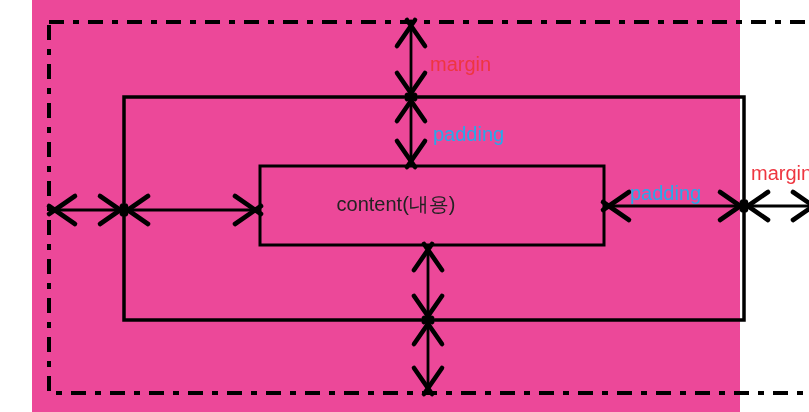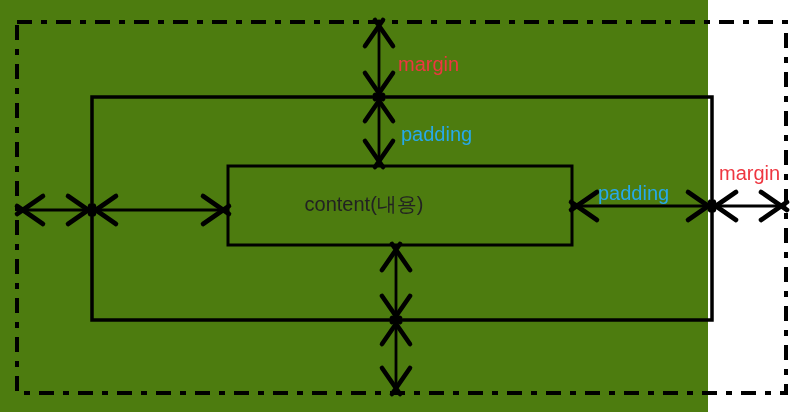--- a/index.html
+++ b/index.html
@@ -8,21 +8,22 @@
     background: #ffffff;
     width: 809px;
     height: 412px;
     overflow: hidden;
     font-family: "Liberation Sans", sans-serif;
   }
   .stage {
     position: relative;
     width: 708px;
     height: 412px;
-    background: #4d7c0f;
+    background: #ec4899;
+    margin-left: 32px;
   }
   svg { display: block; }
   .box   { fill: none; stroke: #000000; }
   .shaft { fill: none; stroke: #000000; stroke-width: 2.8; stroke-linecap: round; }
   .head  { fill: none; stroke: #000000; stroke-width: 4.6; stroke-linecap: round; }
   .lbl   { font-family: "Liberation Sans", sans-serif; font-size: 20px; }
 </style>
 </head>
 <body>
 

